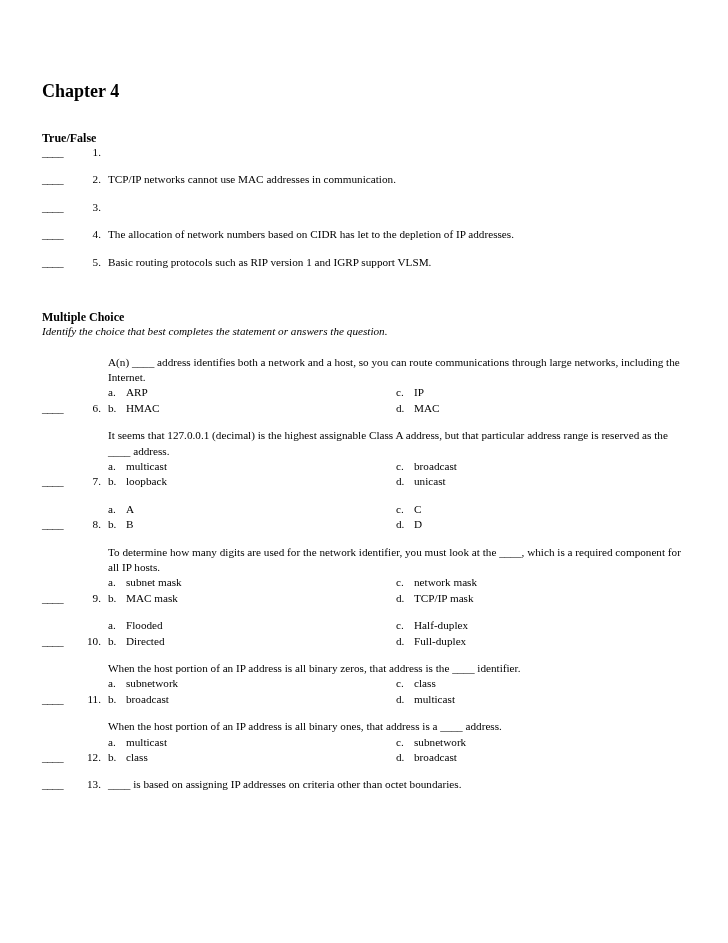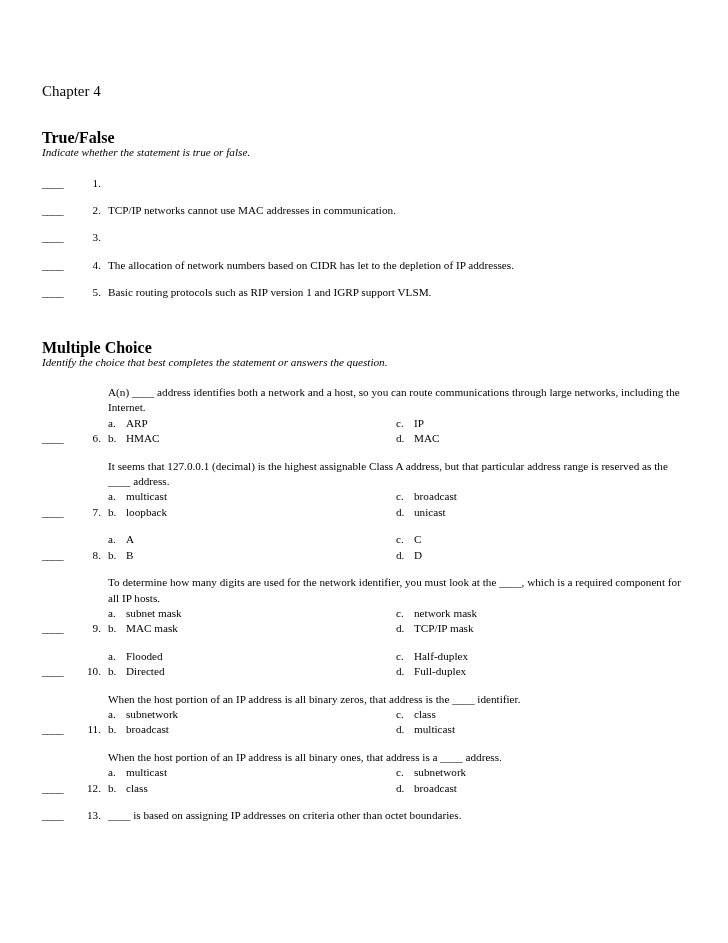--- a/index.html
+++ b/index.html
@@ -25,30 +25,30 @@
   }
   .content {
     position: absolute;
     left: 42px;
     top: 84px;
     width: 642px;
   }
 
   
   .chapter-title {
-    font-size: 15px;
-    font-weight: normal;
+    font-size: 18px;
+    font-weight: bold;
     line-height: 15px;
     margin: 0 0 32px 0;
   }
   .section {
     margin: 0;
   }
   .section-heading {
-    font-size: 16px;
+    font-size: 12px;
     font-weight: bold;
     line-height: 14px;
     margin: 0;
   }
   .section-instruction {
     font-size: 11.2px;
     font-style: italic;
     line-height: 14.5px;
     margin: 0 0 16px 0;
   }
@@ -115,21 +115,20 @@
 </head>
 <body>
 
 <div class="page">
   <div class="content">
 
     <div class="chapter-title">Chapter 4</div>
 
     <div class="section">
       <div class="section-heading">True/False</div>
-      <div class="section-instruction">Indicate whether the statement is true or false.</div>
       <div id="tf-questions">
           <div class="question">
             <div class="answer-blank">____</div>
             <div class="q-number">1.</div>
           </div>
           <div class="question">
             <div class="answer-blank">____</div>
             <div class="q-number">2.</div>
             <div class="q-body">
               <div class="q-text">TCP/IP networks cannot use MAC addresses in communication.</div>

